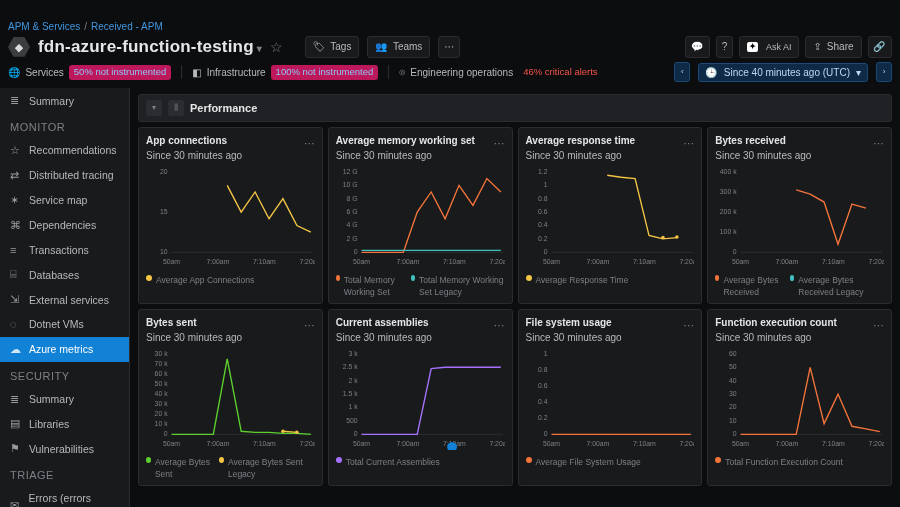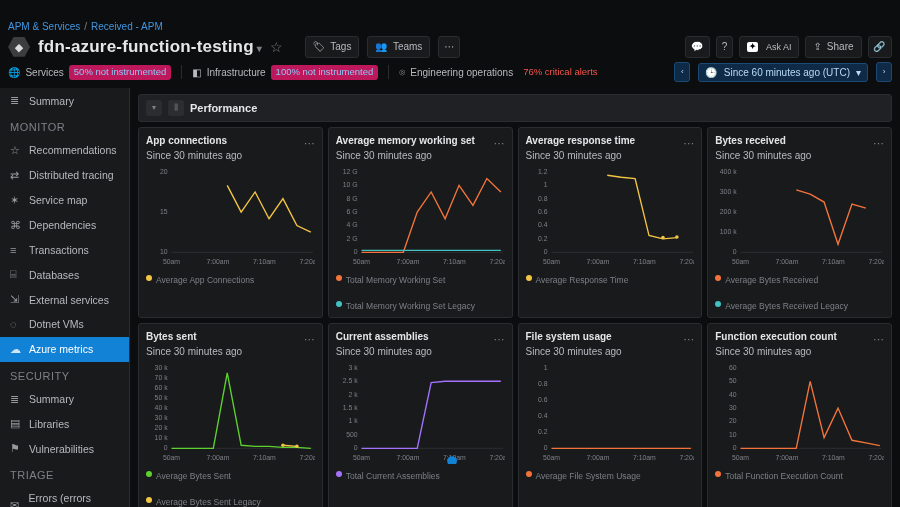--- a/index.html
+++ b/index.html
@@ -79,21 +79,21 @@
   .sectionhdr{ display:flex; align-items:center; gap:6px; background:var(--panel); border:1px solid var(--border); border-radius:3px; padding:5px 7px; margin-bottom:5px;}
   .sectionhdr .sq{width:16px;height:16px;border:1px solid var(--border);background:#2b2d30;border-radius:2px;display:flex;align-items:center;justify-content:center;font-size:8px;color:var(--muted)}
   .sectionhdr h2{margin:0;font-size:11px;font-weight:600}
 
   .grid{ display:grid; grid-template-columns:repeat(4,1fr); gap:5px;}
   .card{ background:var(--bg1); border:1px solid var(--border); border-radius:3px; padding:6px 7px 5px; position:relative;}
   .card .ellips{ position:absolute; right:6px; top:8px; color:var(--muted); font-size:11px; letter-spacing:1px; cursor:pointer;}
   .card h3{ margin:0; font-size:10px; font-weight:600; color:var(--text0);}
   .card .sub{ font-size:10px; color:var(--text1); margin-top:1px;}
   .plot{ width:100%; height:102px; margin-top:4px;}
-  .legend{ display:flex; flex-direction:column; gap:14px; margin-top:3px;}
+  .legend{ display:flex; flex-direction:row; gap:2px; margin-top:3px;}
   .legend.row{ flex-direction:row; flex-wrap:wrap; gap:10px;}
   .lg{ display:inline-flex; gap:4px; font-size:8.5px; color:var(--muted);} 
   .dot{ width:6px;height:6px;border-radius:50%;}
 
   svg text{ fill:var(--muted); font-size:7px; }
   .axis{ stroke:#2d2f32; stroke-width:1; }
   .line{ fill:none; stroke-width:1.4; }
   .scrubber{ fill:var(--blue); }
 </style>
 </head>
@@ -128,24 +128,24 @@
 </div>
 
 <div class="statusbar">
   <span class="grp">🌐 <span>Services</span>
     <span class="badge b-blue">50% not instrumented</span></span>
   <span class="vsep"></span>
   <span class="grp">◧ <span>Infrastructure</span>
     <span class="badge b-blue">100% not instrumented</span></span>
   <span class="vsep"></span>
   <span class="grp">⌾ <span>Engineering operations</span>
-    <span class="badge b-red">76% critical alerts</span></span>
+    <span class="badge b-red">46% critical alerts</span></span>
   <span class="flex-spacer"></span>
   <span class="chevbtn">‹</span>
-  <span class="timebtn">🕒 <span>Since 60 minutes ago (UTC)</span> ▾</span>
+  <span class="timebtn">🕒 <span>Since 40 minutes ago (UTC)</span> ▾</span>
   <span class="chevbtn">›</span>
 </div>
 
 <div class="body">
   <nav class="side" id="sidebar">
       <div class="navitem">
       <span class="navicon">≣</span>Summary</div>
       <div class="hdr">MONITOR</div>
       <div class="navitem">
         <span class="navicon">☆</span>Recommendations</div>

